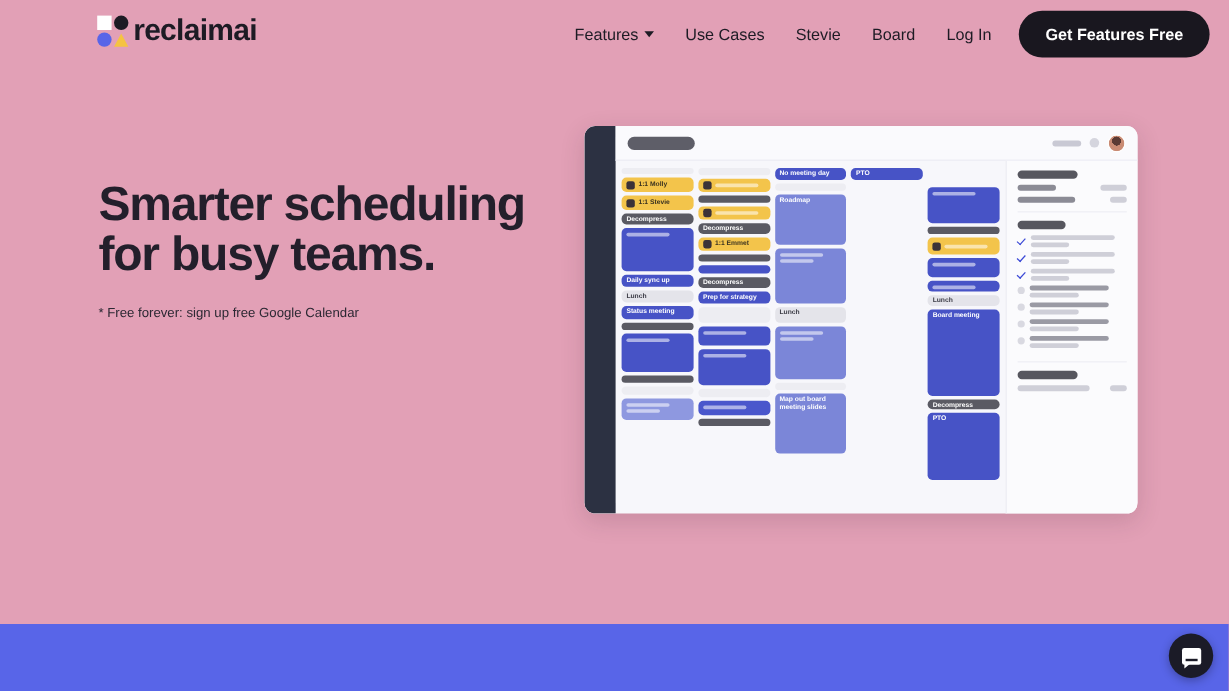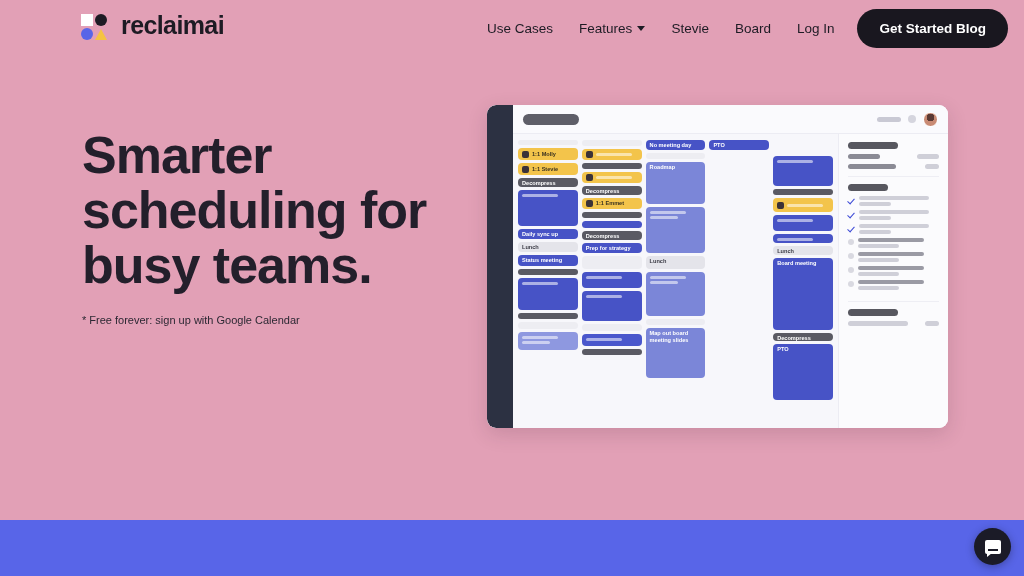--- a/index.html
+++ b/index.html
@@ -10,21 +10,21 @@
     position: relative;
   }
 
   
   .nav {
     position: absolute; top: 0; left: 0; width: 1024px; height: 52px;
     display: flex; align-items: center;
   }
   .logo-wrap {
     position: absolute; left: 81px; top: 11px;
-    display: flex; align-items: flex-end; gap: 14px;
+    display: flex; align-items: center; gap: 4px;
   }
   .logo-mark {
     width: 26px; height: 26px;
     display: grid; grid-template-columns: 12px 12px; grid-template-rows: 12px 12px;
     gap: 2px;
   }
   .lm-sq { background: #ffffff; }
   .lm-dot-dark { background: #1d1b24; border-radius: 50%; }
   .lm-dot-blue { background: #5865e8; border-radius: 50%; }
   .lm-tri {
@@ -54,22 +54,22 @@
     margin-left: 10px; background: #19171f; color: #fff;
     font-size: 13.5px; font-weight: 600;
     padding: 12px 22px; border-radius: 30px; border: none;
     cursor: pointer; white-space: nowrap;
     font-family: "Liberation Sans", sans-serif;
   }
 
   
   .hero-left { position: absolute; left: 82px; top: 128px; width: 360px; }
   .hero-title {
-    font-size: 52px; line-height: 1.06; font-weight: 700;
-    color: #231f2b; letter-spacing: -1px;
+    font-size: 40px; line-height: 1.06; font-weight: 700;
+    color: #231f2b; letter-spacing: -1px; margin-top: 21px;
   }
   .hero-sub {
     margin-top: 22px; font-size: 13.5px; line-height: 1.65;
     color: #2c2833; max-width: 330px;
   }
   .hero-cta {
     margin-top: 32px; display: block;
     width: 286px; height: 44px;
     background: #5865e8; color: #ffffff;
     border: none; border-radius: 30px;
@@ -193,42 +193,42 @@
       <span class="lm-sq"></span>
       <span class="lm-dot-dark"></span>
       <span class="lm-dot-blue"></span>
       <span class="lm-tri"></span>
     </span>
     <span class="logo-text">reclaimai</span>
   </div>
 
   <div class="nav-links">
     <div class="nav-link">
-      <span>Use Cases</span>
-    </div>
-    <div class="nav-link">
       <span>Features</span>
       <span class="caret"></span>
     </div>
     <div class="nav-link">
+      <span>Use Cases</span>
+    </div>
+    <div class="nav-link">
       <span>Stevie</span>
     </div>
     <div class="nav-link">
       <span>Board</span>
     </div>
     <div class="nav-link">
       <span>Log In</span>
     </div>
-    <button class="nav-cta">Get Started Blog</button>
+    <button class="nav-cta">Get Features Free</button>
   </div>
 </div>
 
 <div class="hero-left">
   <h1 class="hero-title">Smarter scheduling for busy teams.</h1>
-  <p class="hero-note">* Free forever: sign up with Google Calendar</p>
+  <p class="hero-note">* Free forever: sign up free Google Calendar</p>
 </div>
 
 <div class="mock">
   <div class="mock-rail"></div>
   <div class="mock-body">
 
     <div class="mock-top">
       <span class="top-pill"></span>
       <span class="top-right">
         <span class="top-bar-sm"></span>

